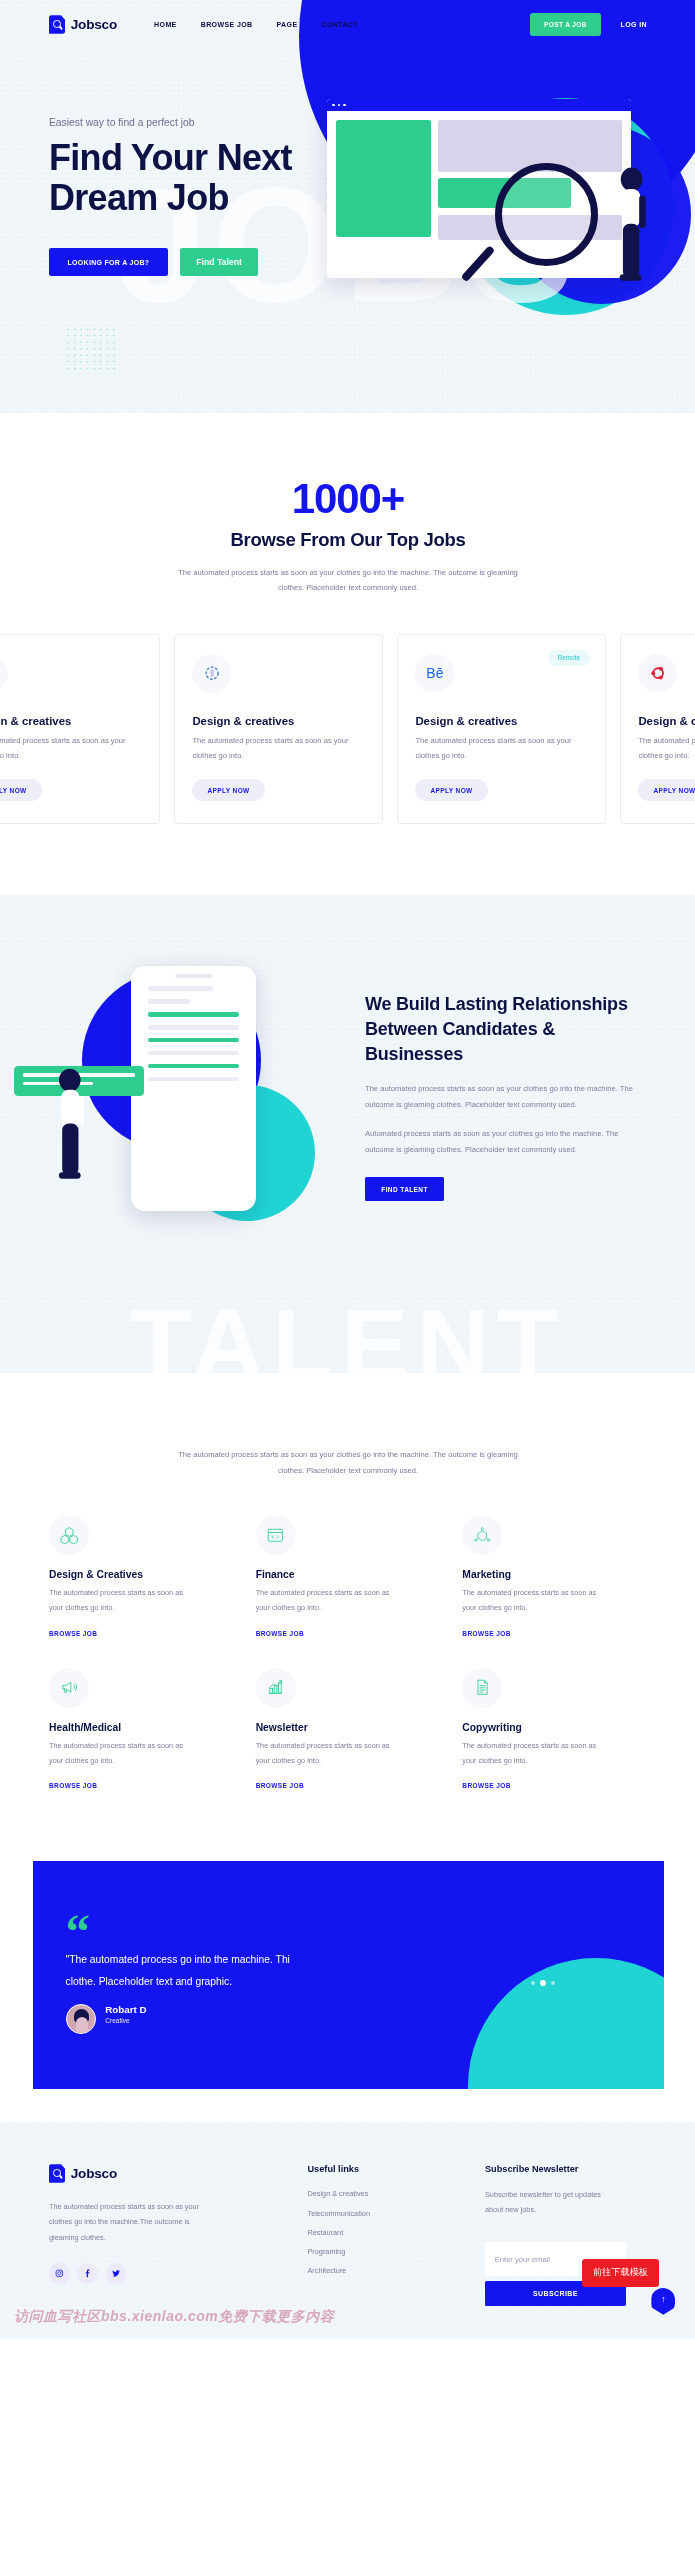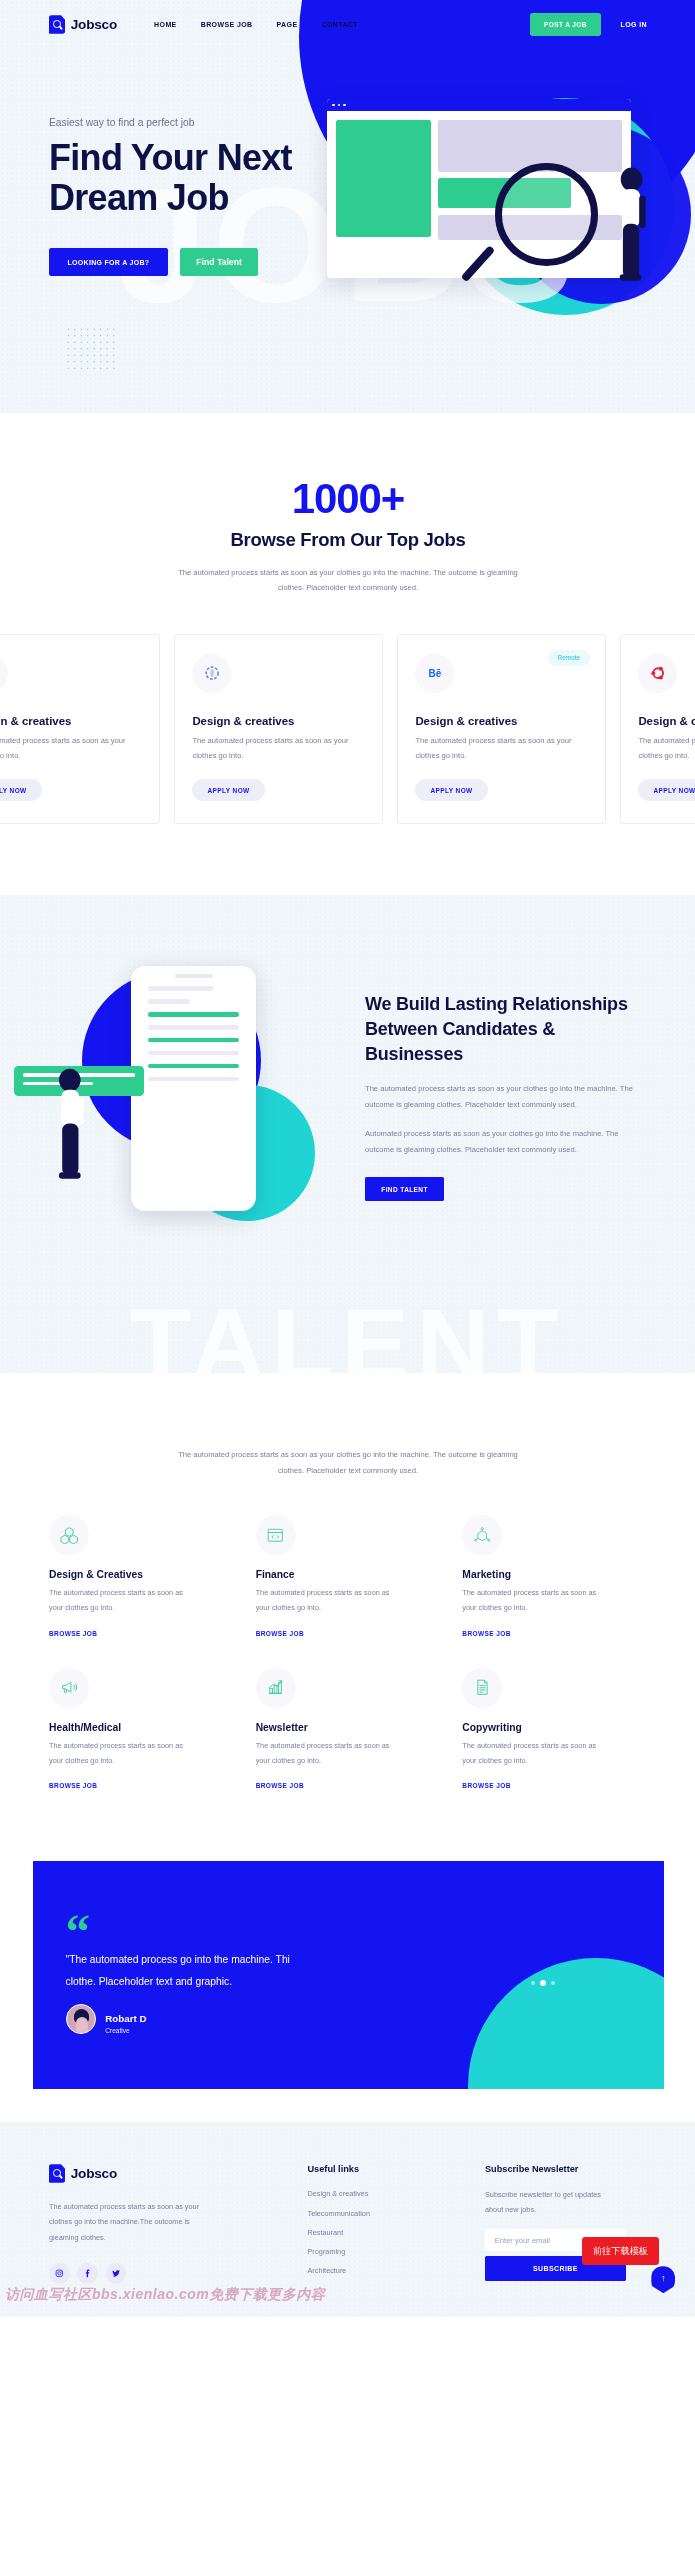--- a/index.html
+++ b/index.html
@@ -252,21 +252,21 @@
   }
   .testi-cyan {
     position:absolute; right:-60px; bottom:-125px;
     width:256px; height:256px; border-radius:50%; background:#21d4d4;
   }
   .testi-track { display:flex; gap:0; position:relative; z-index:3; width:100%; }
   .testi-slide { flex:0 0 50%; padding:0 33px; color:#fff; }
   .testi-slide.prev { opacity:.95; }
   .quote-mark { font-size:49px; line-height:.6; color:#2ecc8f; font-family:"Liberation Serif", serif; font-weight:bold; }
   .testi-text { font-size:10.3px; line-height:2.05; margin-top:3.3px; }
-  .testi-author { display:flex; align-items:flex-end; gap:9.8px; margin-top:12px; }
+  .testi-author { display:flex; align-items:flex-start; gap:9.8px; margin-top:12px; }
   .avatar {
     width:30px; height:30px; border-radius:50%; background:#cfa6b4;
     border:1.6px solid #fff; overflow:hidden; position:relative; flex:0 0 30px;
   }
   .avatar:before {
     content:""; position:absolute; left:7.6px; top:4.3px; width:15px; height:14px;
     border-radius:7.6px 7.6px 4.3px 4.3px; background:#12124a;
   }
   .avatar:after {
     content:""; position:absolute; left:9.2px; top:12px; width:12px; height:18.5px;
@@ -291,33 +291,33 @@
   .social {
     width:20.7px; height:20.7px; border-radius:50%; background:#eceaf8;
     display:flex; align-items:center; justify-content:center;
     color:#1414f0; text-decoration:none; font-size:8.7px; font-weight:bold;
   }
   .footer-h { font-size:9.2px; font-weight:bold; color:#0d1246; }
   .footer-links { margin-top:15px; display:flex; flex-direction:column; gap:10.3px; }
   .footer-links a { font-size:7.3px; color:#7c7e9f; text-decoration:none; }
   .news-p { font-size:7.3px; color:#7c7e9f; line-height:2; margin-top:14px; max-width:136px; }
   .news-input {
-    margin-top:12px; width:141px; height:22px; border:none; border-radius:2.2px;
+    margin-top:25px; width:141px; height:34px; border:none; border-radius:2.2px;
     background:#fff; padding:0 9.8px; font-size:7.6px; color:#0d1246;
     font-family:inherit;
   }
   .news-input::placeholder { color:#9a9cb8; }
   .btn-subscribe {
     margin-top:4.9px; width:141px; background:#1414f0; color:#fff; border:none;
     font-family:inherit;
     font-size:7px; font-weight:bold; letter-spacing:0.4px;
     padding:8.7px 0; border-radius:1.6px; cursor:pointer;
   }
   .watermark-cn {
-    position:absolute; left:5px; bottom:13px;
+    position:absolute; left:14px; bottom:13px;
     color:#d9a7bd; font-size:14px; font-weight:bold; font-style:italic;
     letter-spacing:0.5px;
     text-align:right;
   }
   .dl-badge {
     position:absolute; right:37px; bottom:52px;
     background:#ec1c24; color:#fff; font-size:9.2px;
     padding:7.6px 11px; border-radius:3.3px;
   }
   .to-top {
@@ -422,21 +422,21 @@
             </svg>
         </div>
         <div class="job-title">Design &amp; creatives</div>
         <div class="job-desc">The automated process starts as soon as your clothes go into.</div>
         <button class="btn-apply">APPLY NOW</button>
       </div>
 
       <div class="job-card">
         <div class="badge-remote">Remote</div>
         <div class="job-icon-wrap">
-          <span style="color:#1769ff;font-size:10px;font-weight:bold;">Bē</span>
+          <span style="color:#1769ff;font-size:14px;font-weight:normal;">Bē</span>
         </div>
         <div class="job-title">Design &amp; creatives</div>
         <div class="job-desc">The automated process starts as soon as your clothes go into.</div>
         <button class="btn-apply">APPLY NOW</button>
       </div>
 
       <div class="job-card">
         
         <div class="job-icon-wrap">
           <svg width="16.3" height="16.3" viewBox="0 0 30 30">

